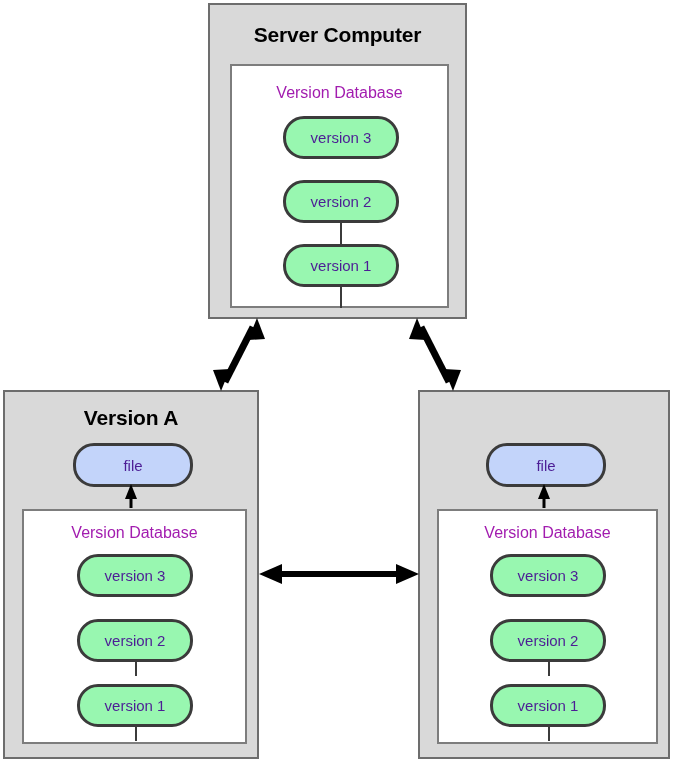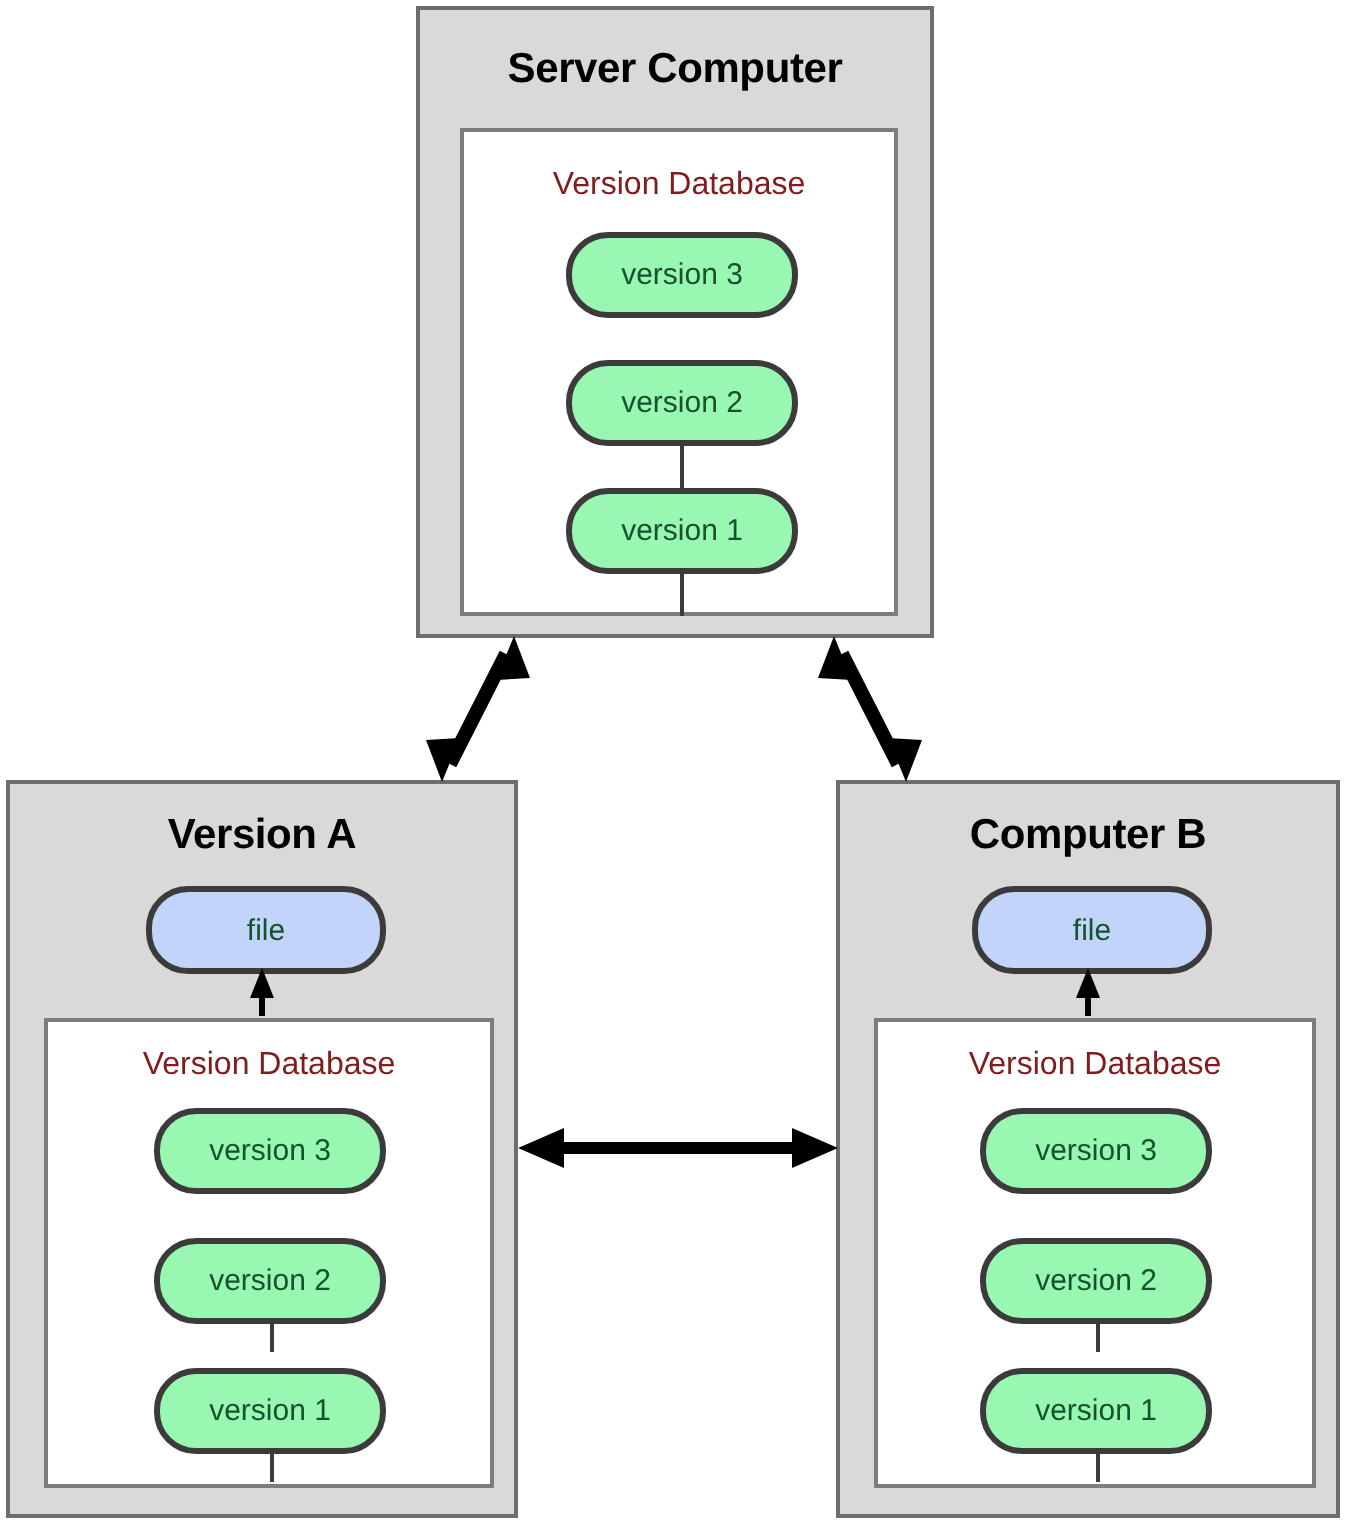--- a/index.html
+++ b/index.html
@@ -45,35 +45,35 @@
     border: 2px solid #7d7d7d;
     box-sizing: border-box;
   }
   .dbbox-title {
     position: absolute;
     left: 0;
     right: 0;
     text-align: center;
     font-size: 16px;
     font-weight: normal;
-    color: #7f1d1d;
+    color: #a21caf;
     white-space: nowrap;
   }
 
   
   .node {
     position: absolute;
     box-sizing: border-box;
     border: 3px solid #3b3b3b;
     border-radius: 21px;
     display: flex;
     align-items: center;
     justify-content: center;
     font-size: 15px;
-    color: #14532d;
+    color: #4c1d95;
     white-space: nowrap;
   }
   .node.version {
     background: #98f7b0;
   }
   .node.file {
     background: #c3d4fa;
   }
 
   
@@ -138,21 +138,20 @@
       <div class="node version" style="left:53px; top:108px; width:116px; height:43px;">
         <span>version 2</span>
       </div>
       <div class="node version" style="left:53px; top:173px; width:116px; height:43px;">
         <span>version 1</span>
       </div>
     </div>
   </div>
 
   <div class="panel" style="left:418px; top:390px; width:252px; height:369px;">
-    <div class="panel-title" style="top:14px;">Computer B</div>
 
     <div class="node file" style="left:66px; top:51px; width:120px; height:44px;">
       <span>file</span>
     </div>
 
     <div class="dbbox" style="left:17px; top:117px; width:221px; height:235px;">
       <div class="dbbox-title" style="top:13px;">Version Database</div>
 
       <div class="connector" style="left:109px; top:143px; height:22px;"></div>
       <div class="connector" style="left:109px; top:208px; height:22px;"></div>

